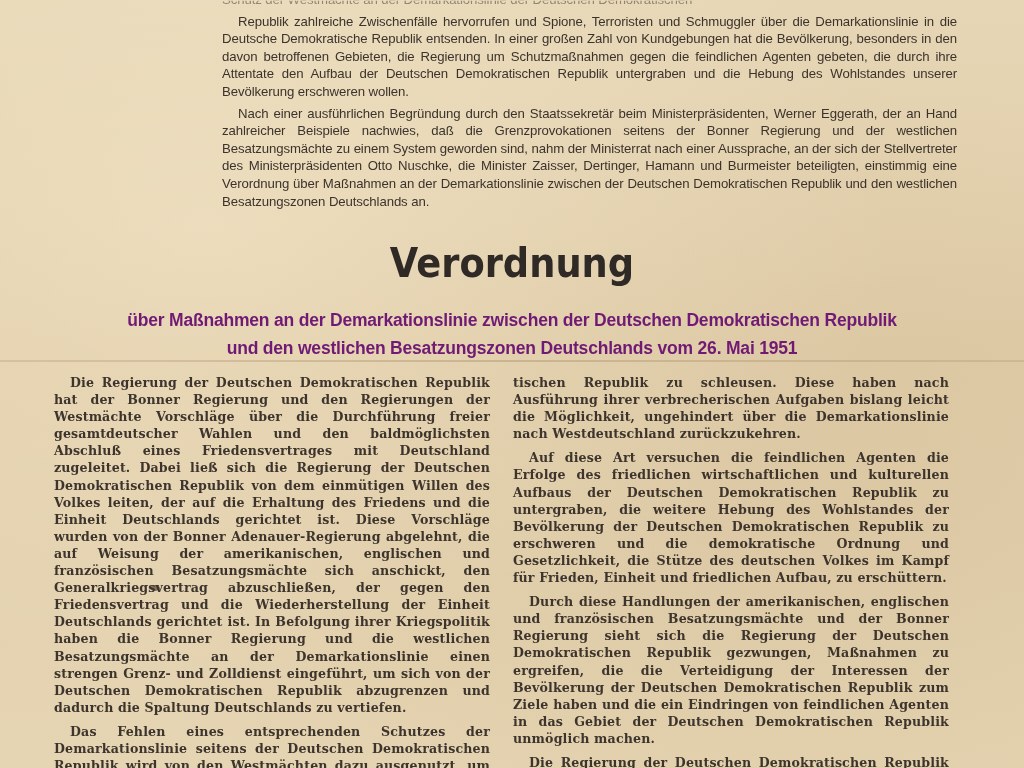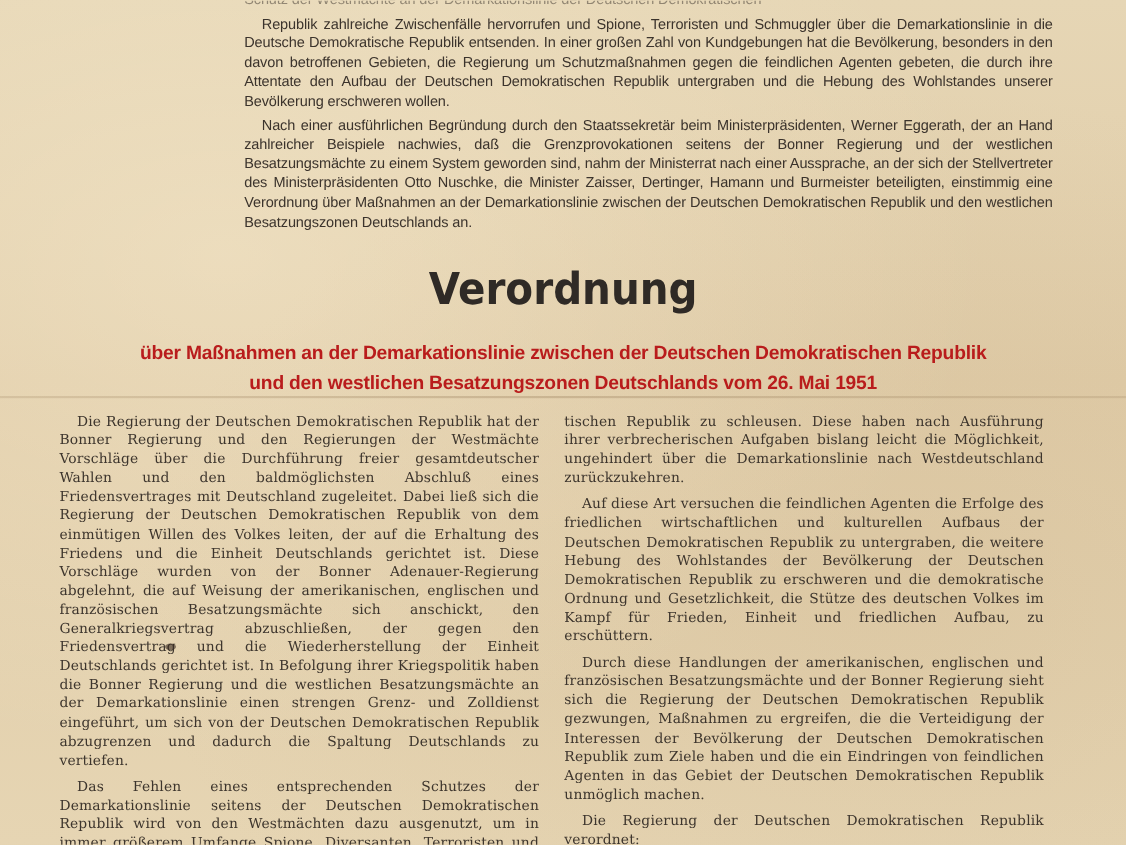--- a/index.html
+++ b/index.html
@@ -70,39 +70,39 @@
     transform: scaleX(0.92);
   }
   .subtitle {
     position: absolute;
     left: 0;
     width: 1024px;
     text-align: center;
     font-family: "Liberation Sans", "DejaVu Sans", sans-serif;
     font-weight: bold;
     font-size: 17.5px;
-    color: #b91c1c;
+    color: #701a75;
     letter-spacing: -0.2px;
   }
   .subtitle.l1 { top: 310px; }
   .subtitle.l2 { top: 338px; }
   .col {
     position: absolute;
     top: 374px;
     width: 436px;
     font-family: "DejaVu Serif", "Liberation Serif", serif;
     font-size: 12.6px;
     line-height: 17.1px;
     color: #3d352d;
     text-align: justify;
     letter-spacing: 0.15px;
   }
   .col.left { left: 54px; }
   .col.right { left: 513px; }
-  .col p { margin: 0 0 7px 0; text-indent: 16px; }
+  .col p { margin: 0 0 7px 0; text-indent: 16px; font-weight: bold; }
   .col p.cont { text-indent: 0; }
   .smudge {
     position: absolute;
     left: 150px; top: 585px;
     width: 10px; height: 6px;
     border-radius: 50%;
     background: rgba(60,45,35,0.6);
   }
 </style>
 </head>

